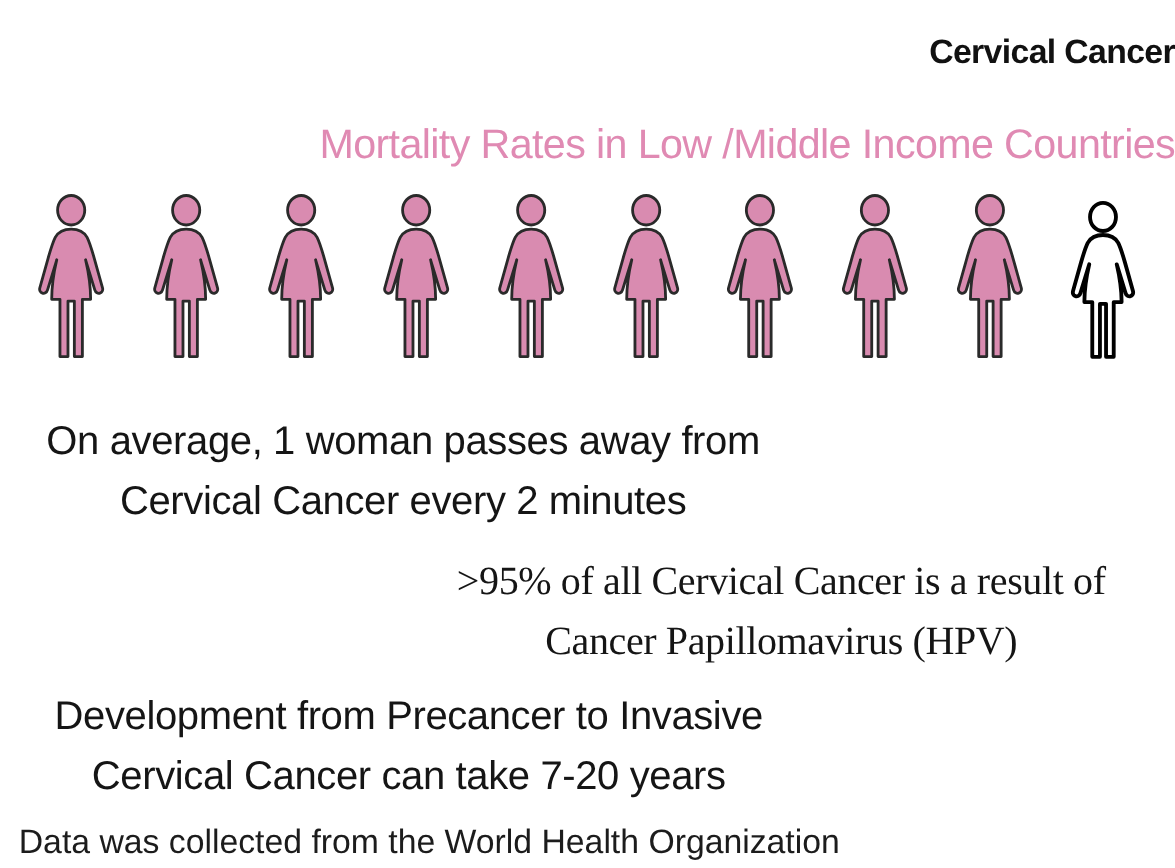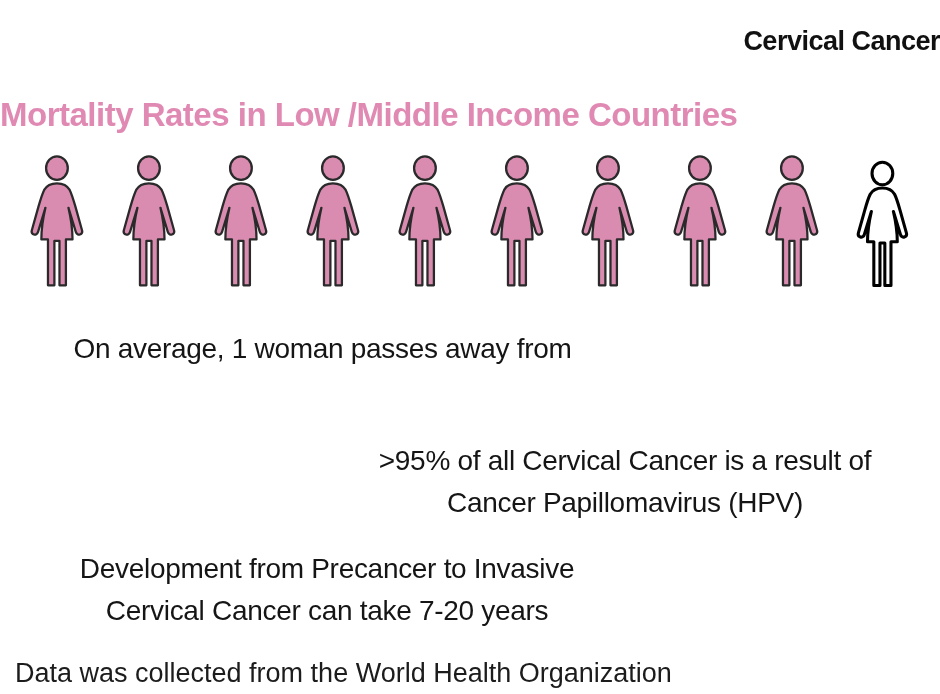--- a/index.html
+++ b/index.html
@@ -17,45 +17,45 @@
     top: 26px; left: 0; width: 940px;
     text-align: right;
     font-size: 27px;
     font-weight: 700;
     letter-spacing: -0.5px;
     color: #111111;
   }
   .subtitle {
     position: absolute;
     top: 96px; left: 0; width: 940px;
-    text-align: left;
+    text-align: right;
     font-size: 33px;
-    font-weight: 700;
+    font-weight: 400;
     letter-spacing: -0.5px;
   }
   .icon-row {
     position: absolute;
     top: 152px; left: 22px; right: 24px;
     height: 138px;
     display: flex;
     justify-content: space-between;
     align-items: flex-end;
   }
   .woman { display: inline-block; line-height: 0; }
   .woman svg { display: block; }
   .fact {
     position: absolute;
     text-align: center;
-    font-size: 28px;
+    font-size: 32px;
     line-height: 1.5;
     letter-spacing: -0.3px;
     color: #151515;
   }
   .fact-1 { top: 328px; left: 0px;  width: 645px; }
-  .fact-2 { top: 440px; left: 310px; width: 630px; }
+  .fact-2 { top: 440px; left: 310px; width: 630px; font-family: Liberation Serif, serif; }
   .fact-3 { top: 548px; left: 0px;  width: 632px; padding-left: 22px; }
   .source {
     position: absolute;
     top: 658px; left: 15px;
     font-size: 27px;
     color: #1c1c1c;
     letter-spacing: 0;
   }
 </style>
 </head>
@@ -123,20 +123,21 @@
     <span class="woman">
       <svg height="130" viewBox="0 0 74 144" xmlns="http://www.w3.org/2000/svg">
         <ellipse cx="37" cy="15" rx="11.5" ry="12.5" fill="#ffffff" stroke="#000000" stroke-width="3.4"></ellipse>
         <path fill="#ffffff" stroke="#000000" stroke-width="3.4" stroke-linejoin="round" d="M 37 31 C 30.5 31 26 33.5 23.5 38 C 21.5 42 19.5 48.5 17.5 55.5 L 10.5 80.5 C 9 85.5 15.5 87.5 17 82.5 L 24.8 57 C 22 69 20.5 79.5 20.5 90.5 L 27.5 90.5 L 27.5 139 L 34.3 139 L 34.3 92 L 39.7 92 L 39.7 139 L 46.5 139 L 46.5 90.5 L 53.5 90.5 C 53.5 79.5 52 69 49.2 57 L 57 82.5 C 58.5 87.5 65 85.5 63.5 80.5 L 56.5 55.5 C 54.5 48.5 52.5 42 50.5 38 C 48 33.5 43.5 31 37 31 Z"></path>
       </svg>
     </span>
   </div>
 
 <div class="fact fact-1">
   <div>On average, 1 woman passes away from</div>
+  <div>Cervical Cancer every 2 minutes</div>
 </div>
 
 <div class="fact fact-2">
   <div>&gt;95% of all Cervical Cancer is a result of</div>
   <div>Cancer Papillomavirus (HPV)</div>
 </div>
 
 <div class="fact fact-3">
   <div>Development from Precancer to Invasive</div>
   <div>Cervical Cancer can take 7-20 years</div>

